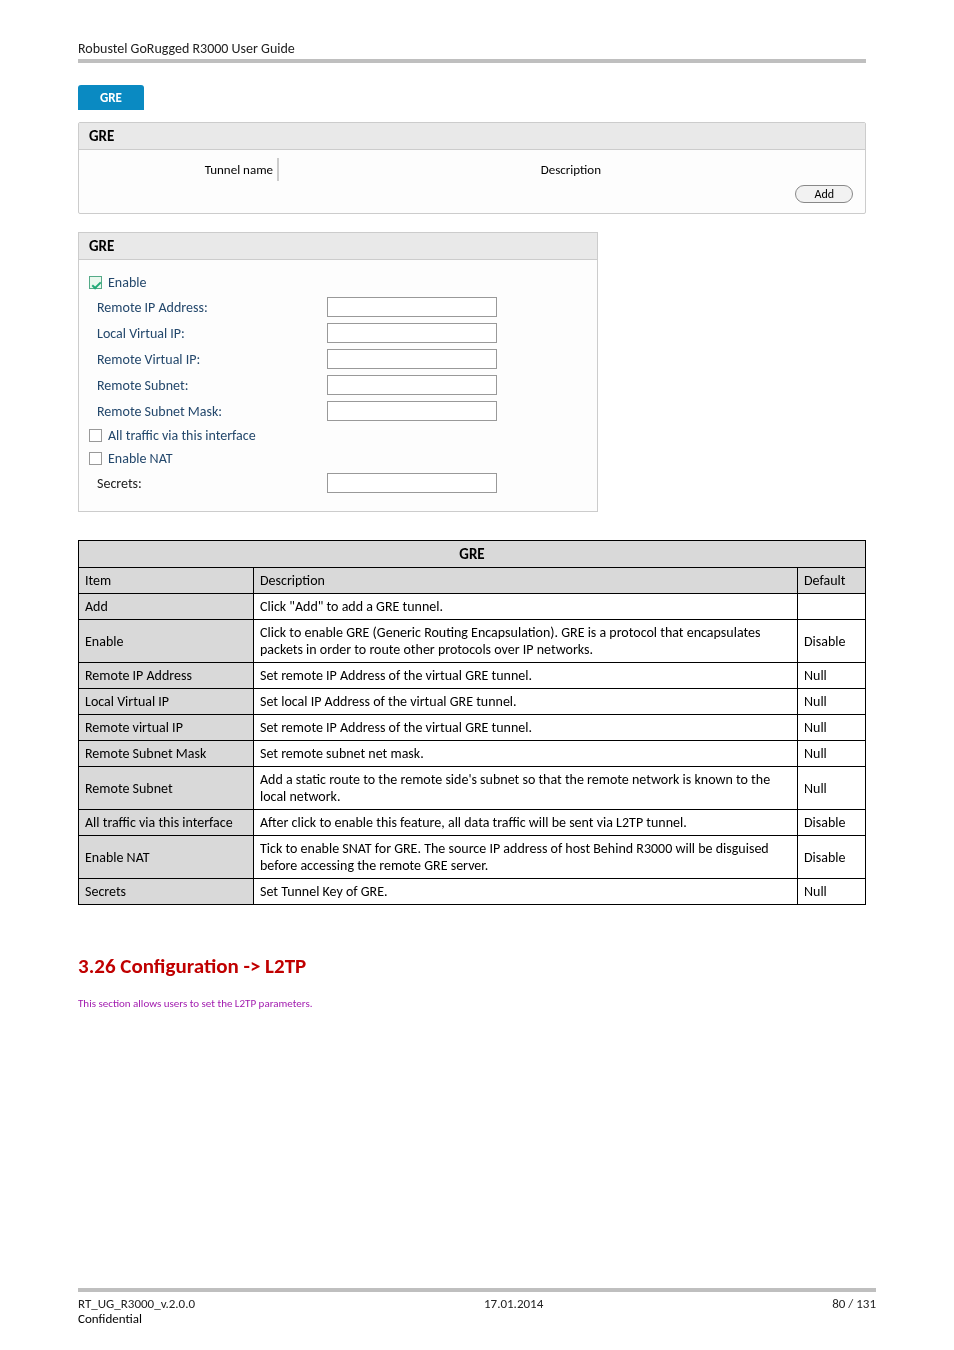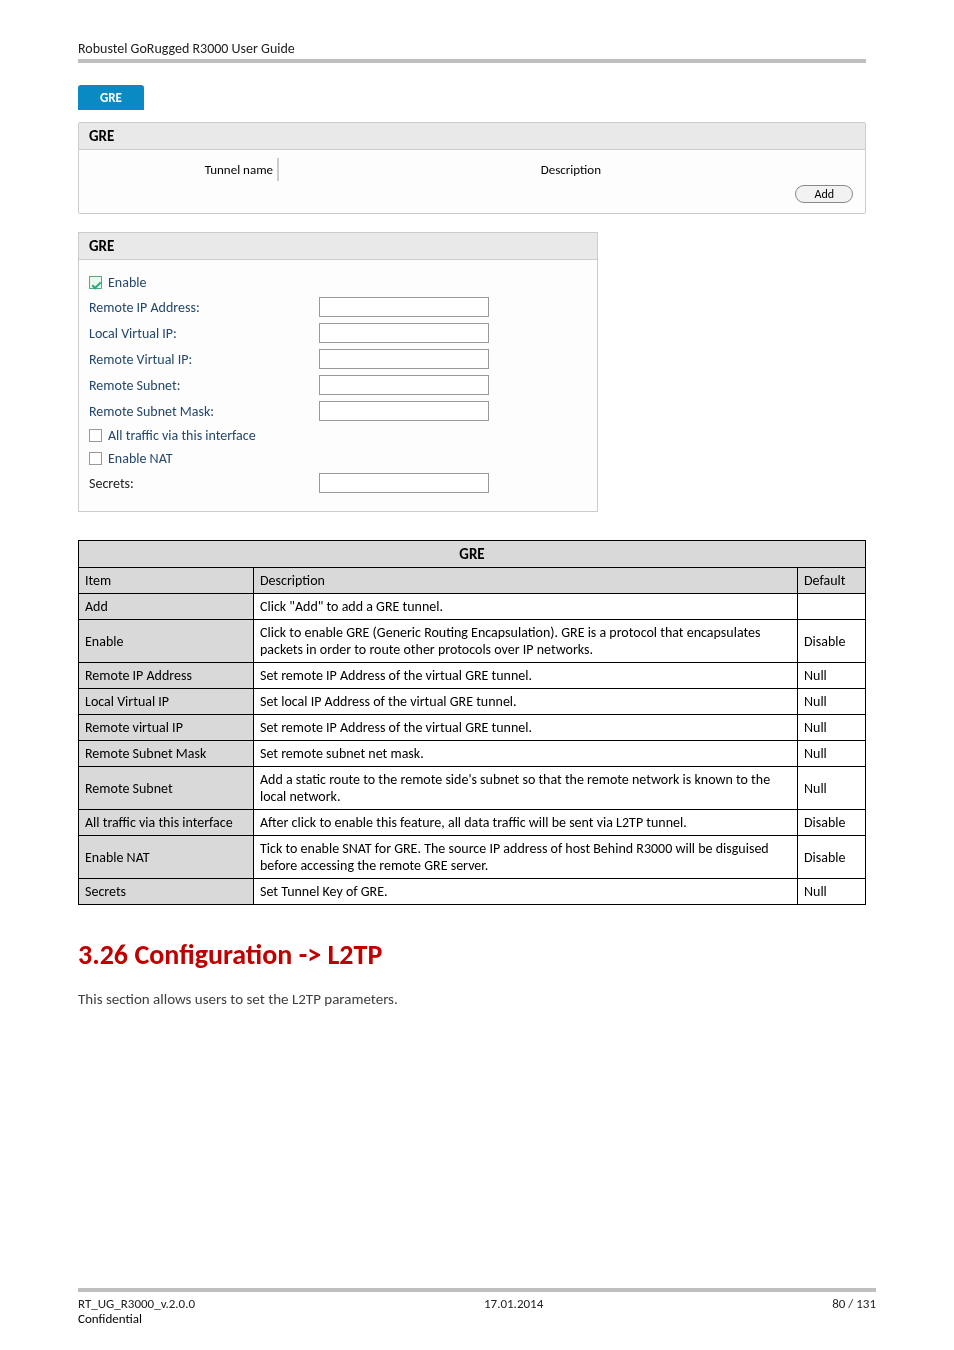--- a/index.html
+++ b/index.html
@@ -12,30 +12,30 @@
   .gre-block1 { border: 1px solid #ccc; border-radius: 2px; padding: 0; background: #fdfdfd; }
   .gre-h { background: #e9e9e9; font-weight: bold; font-size: 15px; padding: 4px 10px; border-bottom: 1px solid #ccc; }
   .gre-table-wrap { padding: 6px 8px 10px 8px; }
   .gre-cols { width: 520px; }
   .gre-cols th { font-size: 13px; text-align: right; font-weight: normal; padding: 4px; }
   .col-tunnel { width: 190px; border-right: 2px solid #ccc; }
   .add-btn-row { text-align: right; padding-right: 4px; }
   .btn { display: inline-block; background: #f2f2f2; border: 1px solid #888; border-radius: 10px; font-size: 12px; padding: 1px 18px; cursor: pointer; }
   .gre-block2 { margin-top: 18px; border: 1px solid #ccc; background: #fdfdfd; width: 520px; }
   .gre-form { padding: 8px 10px 12px 10px; font-size: 14px; color: #24486c; }
-  .gre-form .row { display: flex; align-items: center; margin: 6px 0; }
+  .gre-form .row { display: flex; align-items: center; margin: 6px 8px; }
   .gre-form .lbl { width: 230px; color: #24486c; font-size: 14px; }
   .gre-form input[type=text] { border: 1px solid #999; height: 20px; width: 170px; font-size: 13px; padding: 0 4px; background:#fff; }
   .chk-row { display:flex; align-items:center; margin:6px 0; color:#24486c; }
   .data-table { width: 100%; border-collapse: collapse; margin-top: 28px; font-size: 14px; }
   .data-table td, .data-table th { border: 1px solid #000; padding: 4px 6px; vertical-align: middle; text-align: left; font-weight: normal; }
   .data-table .hdr-row td { background: #d9d9d9; font-weight: bold; text-align: center; font-size: 15px; }
   .data-table .shade { background: #d9d9d9; }
-  .section-heading { font-size: 28px; font-weight: bold; color: #c00000; margin-top: 32px; margin-bottom: 18px; }
-  .body-text { font-size: 15px; color: #404040; }
+  .section-heading { font-size: 21px; font-weight: bold; color: #c00000; margin-top: 48px; margin-bottom: 18px; }
+  .body-text { font-size: 11px; color: #a21caf; }
   .footer { position: absolute; left: 78px; right: 78px; bottom: 24px; }
   .footer-rule { border: none; border-top: 4px solid #bfbfbf; margin-bottom: 4px; }
   .footer-row { display: flex; justify-content: space-between; font-size: 13px; color: #222; }
   .icon-check { display:inline-block; width:13px; height:13px; border:1px solid #5a8; background:#eaf8ee; position:relative; margin-right:6px; vertical-align:middle;}
   .icon-check::after { content:""; position:absolute; left:2px; top:5px; width:7px; height:3px; border-left:2px solid #2a7; border-bottom:2px solid #2a7; transform:rotate(-45deg);}
   .icon-box { display:inline-block; width:13px; height:13px; border:1px solid #999; background:#fff; margin-right:6px; vertical-align:middle;}
 </style>
 </head>
 <body>
 

